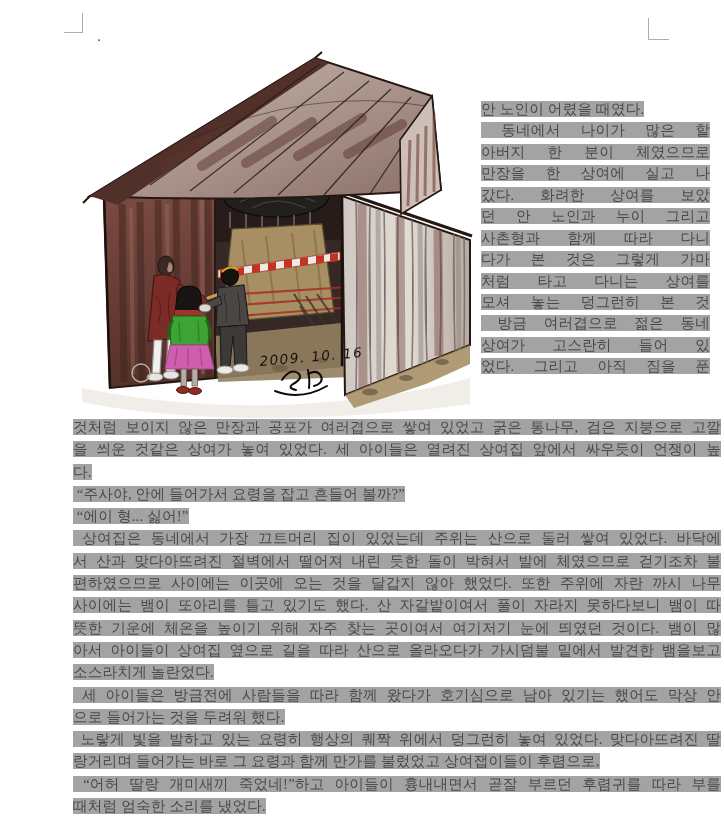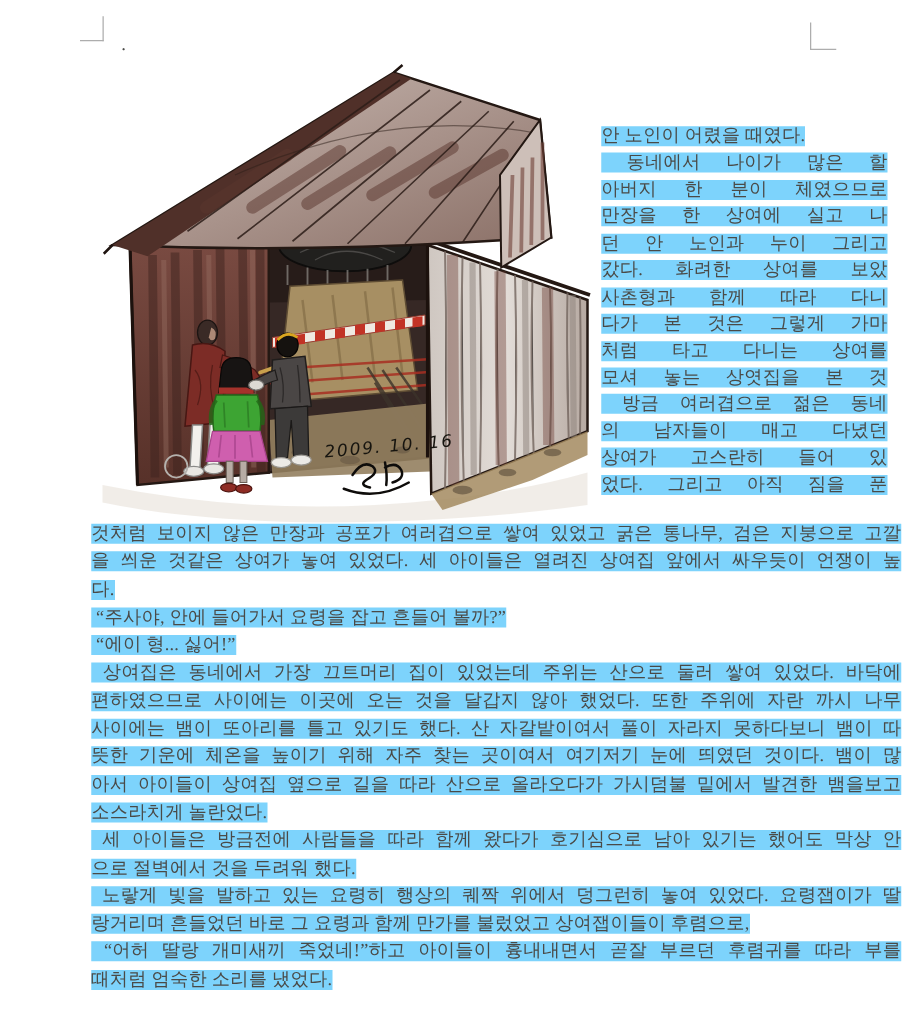--- a/index.html
+++ b/index.html
@@ -15,21 +15,21 @@
 
   .illus{position:absolute;left:70px;top:44px;width:410px;height:376px;}
 
   .rightcol{position:absolute;left:481px;top:99px;width:229px;}
   .bodytext{position:absolute;left:73px;top:416px;width:648px;}
 
   .tline{white-space:pre-wrap;font-size:14.6px;color:#4a4a47;letter-spacing:0.2px;}
   .rightcol .tline{line-height:21.45px;height:21.45px;}
   .bodytext .tline{line-height:22.3px;height:22.3px;}
   .tline.just{text-align:justify;text-align-last:justify;}
-  .tline span{background:#7dd3fc;margin-top:23px;}
+  .tline span{background:#a3a3a3;margin-top:23px;}
 
   svg text{font-family:"DejaVu Sans",sans-serif;}
 </style>
 </head>
 <body>
 
 <div class="page">
 
   <div class="corner corner-left"></div>
   <div class="corner corner-right"></div>
@@ -161,45 +161,45 @@
       <path d="M238,330 q9,-5 13,2 q3,7 -7,10 m-6,-16 q2,10 1,18"></path>
       <path d="M205,347 q26,10 52,-5"></path>
     </g>
   </svg>
 
   <div class="rightcol">
       <div class="tline"><span>안 노인이 어렸을 때였다.</span></div>
       <div class="tline just"><span> 동네에서 나이가 많은 할</span></div>
       <div class="tline just"><span>아버지 한 분이 체였으므로</span></div>
       <div class="tline just"><span>만장을 한 상여에 실고 나</span></div>
+      <div class="tline just"><span>갔다. 화려한 상여를 보았</span></div>
       <div class="tline just"><span>던 안 노인과 누이 그리고</span></div>
-      <div class="tline just"><span>갔다. 화려한 상여를 보았</span></div>
       <div class="tline just"><span>사촌형과 함께 따라 다니</span></div>
       <div class="tline just"><span>다가 본 것은 그렇게 가마</span></div>
       <div class="tline just"><span>처럼 타고 다니는 상여를</span></div>
-      <div class="tline just"><span>모셔 놓는 상엿집을 본 것</span></div>
+      <div class="tline just"><span>모셔 놓는 덩그런히 본 것</span></div>
       <div class="tline just"><span> 방금 여러겹으로 젊은 동네</span></div>
-      <div class="tline just"><span>의 남자들이 매고 다녔던</span></div>
       <div class="tline just"><span>상여가 고스란히 들어 있</span></div>
       <div class="tline just"><span>었다. 그리고 아직 짐을 푼</span></div>
     </div>
 
   <div class="bodytext">
       <div class="tline just"><span>것처럼 보이지 않은 만장과 공포가 여러겹으로 쌓여 있었고 굵은 통나무, 검은 지붕으로 고깔</span></div>
       <div class="tline just"><span>을 씌운 것같은 상여가 놓여 있었다. 세 아이들은 열려진 상여집 앞에서 싸우듯이 언쟁이 높</span></div>
       <div class="tline"><span>다.</span></div>
       <div class="tline"><span> “주사야, 안에 들어가서 요령을 잡고 흔들어 볼까?”</span></div>
       <div class="tline"><span> “에이 형... 싫어!”</span></div>
       <div class="tline just"><span> 상여집은 동네에서 가장 끄트머리 집이 있었는데 주위는 산으로 둘러 쌓여 있었다. 바닥에</span></div>
+      <div class="tline just"><span>서 산과 맞다아뜨려진 절벽에서 떨어져 내린 듯한 돌이 박혀서 발에 체였으므로 걷기조차 불</span></div>
       <div class="tline just"><span>편하였으므로 사이에는 이곳에 오는 것을 달갑지 않아 했었다. 또한 주위에 자란 까시 나무</span></div>
       <div class="tline just"><span>사이에는 뱀이 또아리를 틀고 있기도 했다. 산 자갈밭이여서 풀이 자라지 못하다보니 뱀이 따</span></div>
       <div class="tline just"><span>뜻한 기운에 체온을 높이기 위해 자주 찾는 곳이여서 여기저기 눈에 띄였던 것이다. 뱀이 많</span></div>
       <div class="tline just"><span>아서 아이들이 상여집 옆으로 길을 따라 산으로 올라오다가 가시덤불 밑에서 발견한 뱀을보고</span></div>
       <div class="tline"><span>소스라치게 놀란었다.</span></div>
       <div class="tline just"><span> 세 아이들은 방금전에 사람들을 따라 함께 왔다가 호기심으로 남아 있기는 했어도 막상 안</span></div>
-      <div class="tline"><span>으로 절벽에서 것을 두려워 했다.</span></div>
-      <div class="tline just"><span> 노랗게 빛을 발하고 있는 요령히 행상의 퀘짝 위에서 덩그런히 놓여 있었다. 요령잽이가 딸</span></div>
-      <div class="tline"><span>랑거리며 흔들었던 바로 그 요령과 함께 만가를 불렀었고 상여잽이들이 후렴으로,</span></div>
+      <div class="tline"><span>으로 들어가는 것을 두려워 했다.</span></div>
+      <div class="tline just"><span> 노랗게 빛을 발하고 있는 요령히 행상의 퀘짝 위에서 덩그런히 놓여 있었다. 맞다아뜨려진 딸</span></div>
+      <div class="tline"><span>랑거리며 들어가는 바로 그 요령과 함께 만가를 불렀었고 상여잽이들이 후렴으로,</span></div>
       <div class="tline just"><span> “어허 딸랑 개미새끼 죽었네!”하고 아이들이 흉내내면서 곧잘 부르던 후렴귀를 따라 부를</span></div>
       <div class="tline"><span>때처럼 엄숙한 소리를 냈었다.</span></div>
     </div>
 
 </div>
 
 </body></html>

